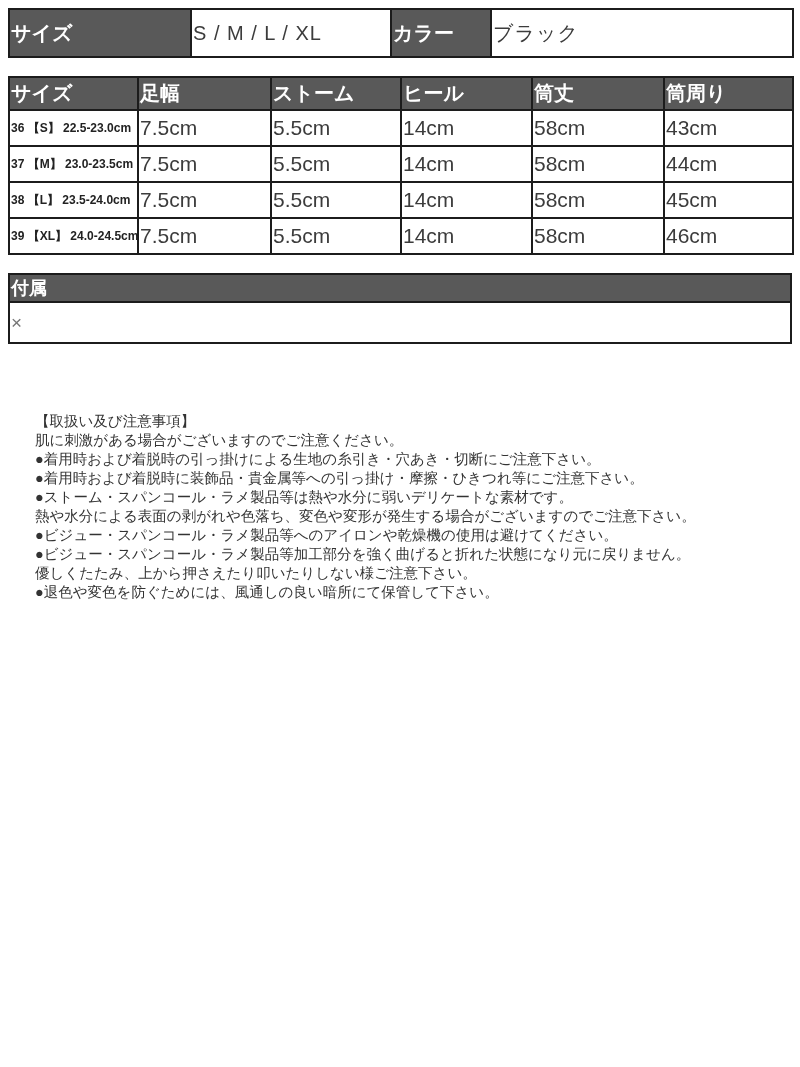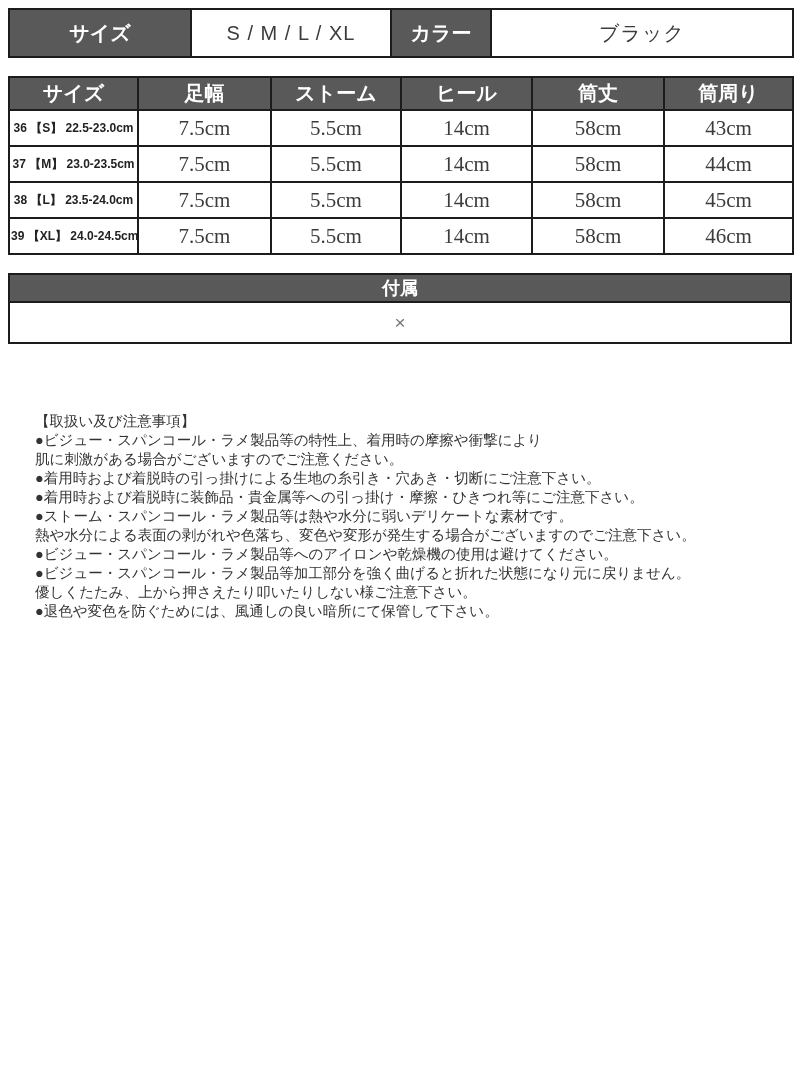--- a/index.html
+++ b/index.html
@@ -12,21 +12,21 @@
   }
   .page { padding: 8px; }
 
   table {
     border-collapse: collapse;
     width: 784px;
     table-layout: fixed;
   }
   td, th {
     border: 2px solid #1c1c1c;
-    text-align: center;
+    text-align: left;
     vertical-align: middle;
     overflow: hidden;
     white-space: nowrap;
   }
   .hd {
     background: #595959;
     color: #ffffff;
     font-weight: bold;
     font-size: 20px;
   }
@@ -47,21 +47,20 @@
   .spec-table tbody td.size-cell {
     font-size: 12px;
     font-weight: bold;
     color: #222222;
     letter-spacing: 0;
   }
   .spec-table tbody td.val {
     font-size: 21px;
     font-weight: normal;
     color: #3c3c3c;
-    font-family: Liberation Serif, serif;
   }
 
   
   .acc-table { margin-top: 18px; }
   .acc-table .acc-hd-row { height: 25px; }
   .acc-table .acc-hd { font-size: 18px; }
   .acc-table .acc-val-row { height: 41px; }
   .acc-table .acc-val {
     font-size: 19px;
     color: #777777;
@@ -162,21 +161,20 @@
       <td class="hd acc-hd">付属</td>
     </tr>
     <tr class="acc-val-row">
       <td class="acc-val">×</td>
     </tr>
   </tbody>
     </table>
 
   <div class="notes">
     <div>【取扱い及び注意事項】</div>
-    <div>●ビジュー・スパンコール・ラメ製品等の特性上、着用時の摩擦や衝撃により</div>
     <div>肌に刺激がある場合がございますのでご注意ください。</div>
     <div>●着用時および着脱時の引っ掛けによる生地の糸引き・穴あき・切断にご注意下さい。</div>
     <div>●着用時および着脱時に装飾品・貴金属等への引っ掛け・摩擦・ひきつれ等にご注意下さい。</div>
     <div>●ストーム・スパンコール・ラメ製品等は熱や水分に弱いデリケートな素材です。</div>
     <div>熱や水分による表面の剥がれや色落ち、変色や変形が発生する場合がございますのでご注意下さい。</div>
     <div>●ビジュー・スパンコール・ラメ製品等へのアイロンや乾燥機の使用は避けてください。</div>
     <div>●ビジュー・スパンコール・ラメ製品等加工部分を強く曲げると折れた状態になり元に戻りません。</div>
     <div>優しくたたみ、上から押さえたり叩いたりしない様ご注意下さい。</div>
     <div>●退色や変色を防ぐためには、風通しの良い暗所にて保管して下さい。</div>
   </div>

